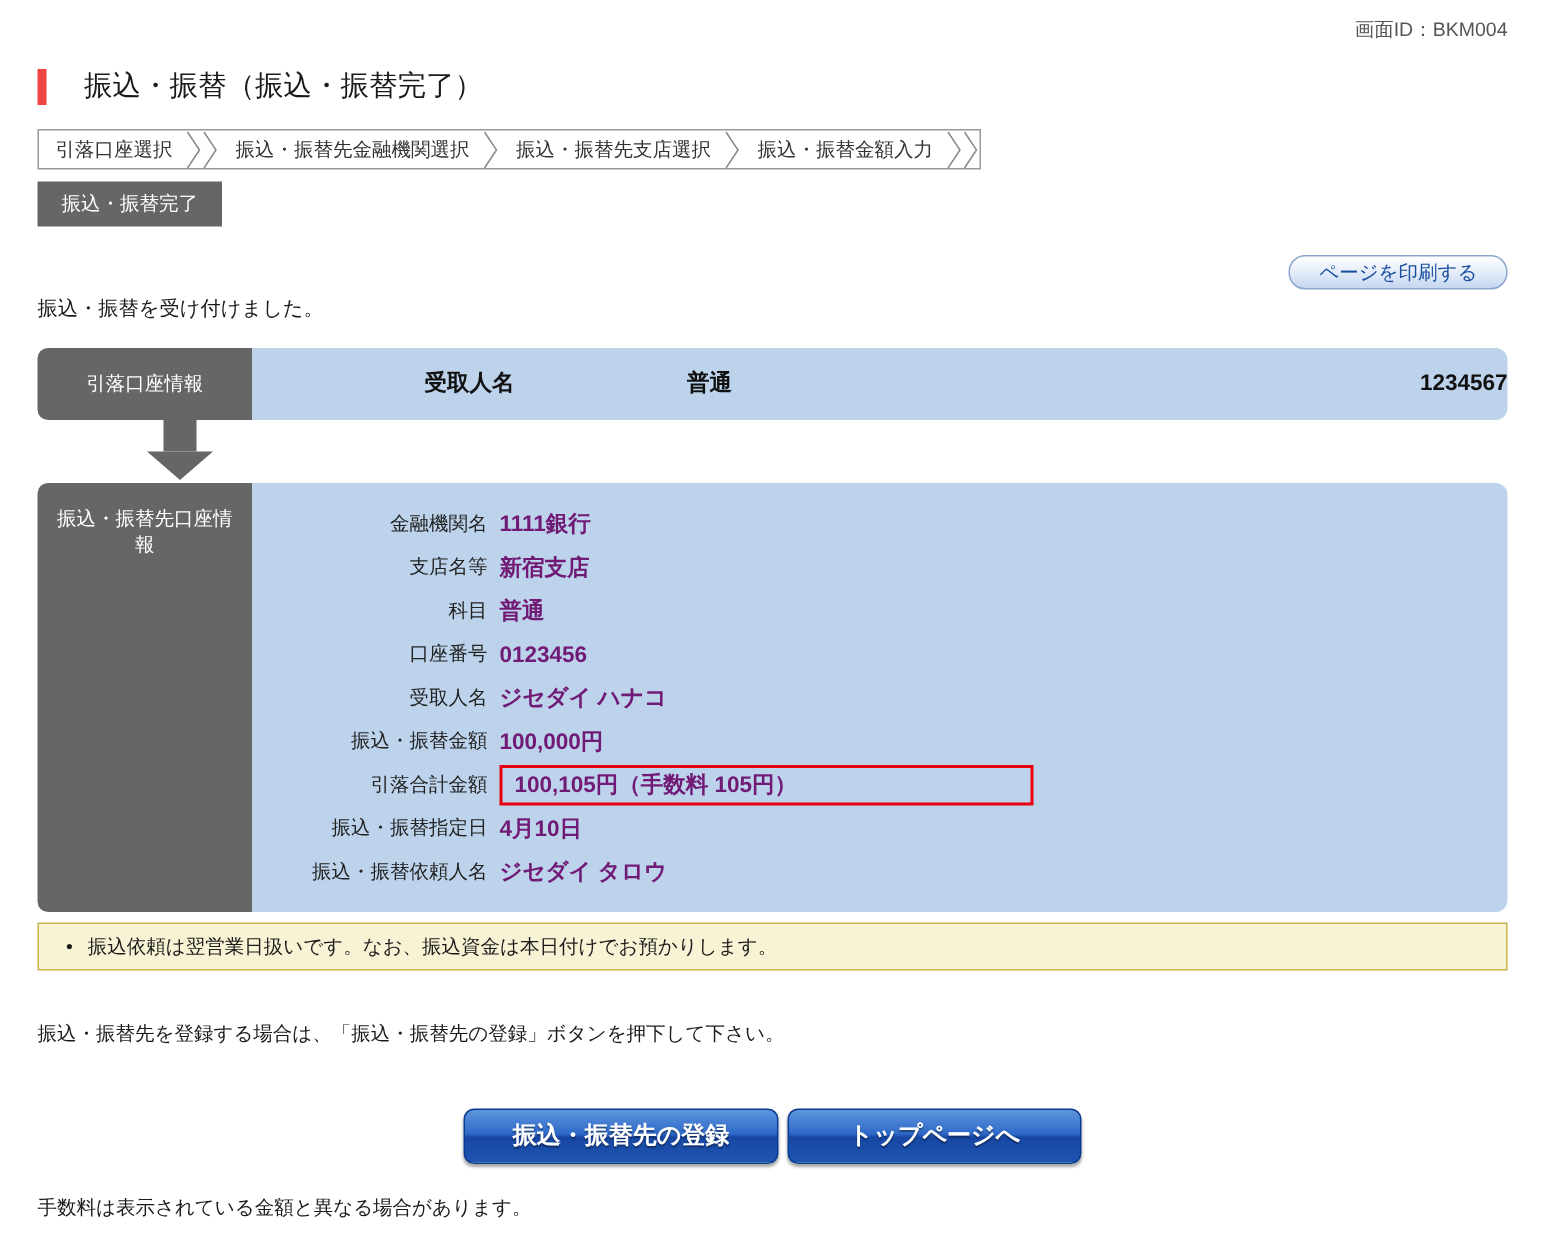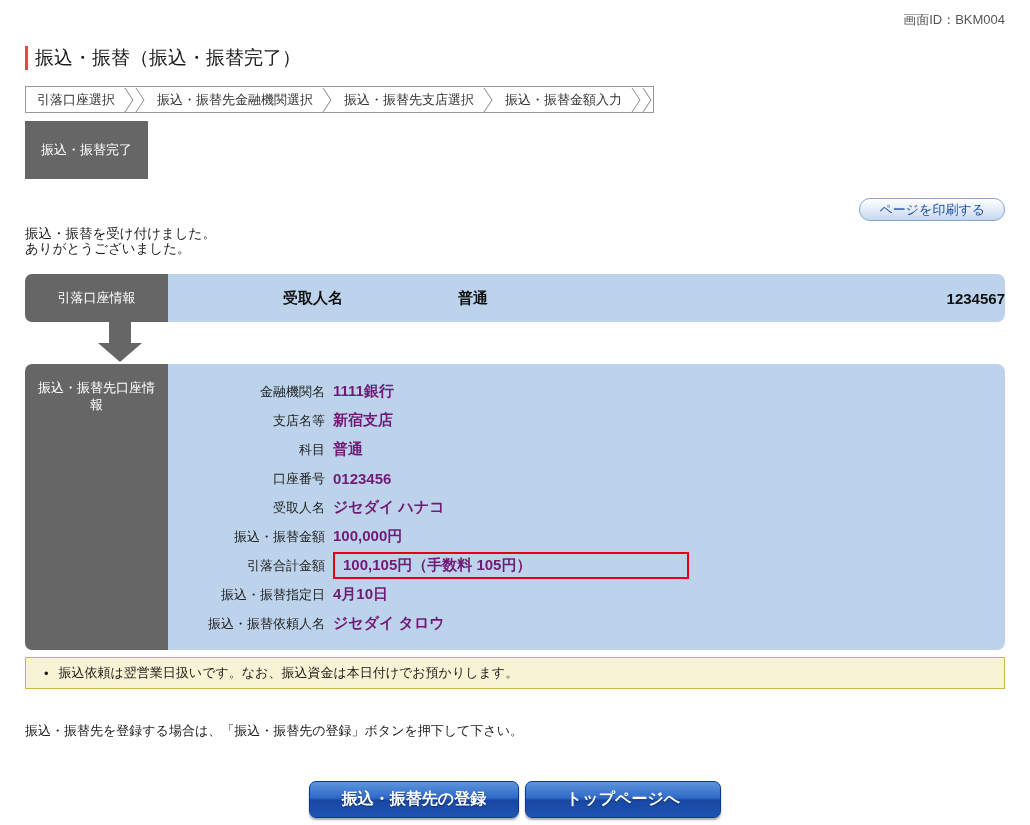--- a/index.html
+++ b/index.html
@@ -8,41 +8,41 @@
     width:1030px; height:825px; position:relative;
     font-family:"Liberation Sans","DejaVu Sans",sans-serif;
     color:#222; overflow:hidden;
   }
   .screen-id {
     position:absolute; top:11px; right:25px;
     font-size:13px; color:#555;
   }
   .page-title {
     margin:46px 25px 0 25px;
-    border-left:3px solid #ef4444;
-    padding-left:7px;
+    border-left:6px solid #ef4444;
+    padding-left:25px;
     font-size:19px; font-weight:normal; color:#1a1a1a;
     line-height:24px;
   }
   
   .breadcrumb {
     margin:16px 25px 0 25px;
     display:inline-flex; align-items:stretch;
     border:1px solid #999; background:#fff;
     height:27px; font-size:13px; color:#333;
   }
   .crumb-step {
     display:flex; align-items:center;
     padding:0 9px 0 11px; white-space:nowrap;
   }
   .crumb-sep { display:flex; align-items:center; }
   .current-tab-row { margin:8px 25px 0 25px; }
   .current-tab {
     display:inline-block; background:#666; color:#fff;
-    font-size:13px; padding:20px 16px; white-space:nowrap;
+    font-size:13px; padding:6px 16px; white-space:nowrap;
   }
   
   .print-row { display:flex; justify-content:flex-end; margin:19px 25px 0 25px; }
   .print-btn {
     font-family:inherit; font-size:13px; color:#1a4fa0;
     background:linear-gradient(180deg,#ffffff 0%,#e7eef9 45%,#c6d7f1 100%);
     border:1px solid #8aa6ce; border-radius:11px;
     padding:3px 19px; cursor:pointer; height:23px; line-height:15px;
   }
   .messages { margin:6px 25px 0 25px; font-size:13.5px; line-height:14.5px; color:#1a1a1a; }
@@ -168,21 +168,20 @@
 <div class="current-tab-row">
   <span class="current-tab">振込・振替完了</span>
 </div>
 
 <div class="print-row">
   <button class="print-btn">ページを印刷する</button>
 </div>
 
 <div class="messages">
   <div>振込・振替を受け付けました。</div>
-  <div>ありがとうございました。</div>
 </div>
 
 <div class="acct-strip">
   <div class="strip-hdr">引落口座情報</div>
   <div class="strip-body">
     <span class="cell1">受取人名</span>
     <span class="cell2">普通</span>
     <span class="cell3">1234567</span>
   </div>
 </div>

